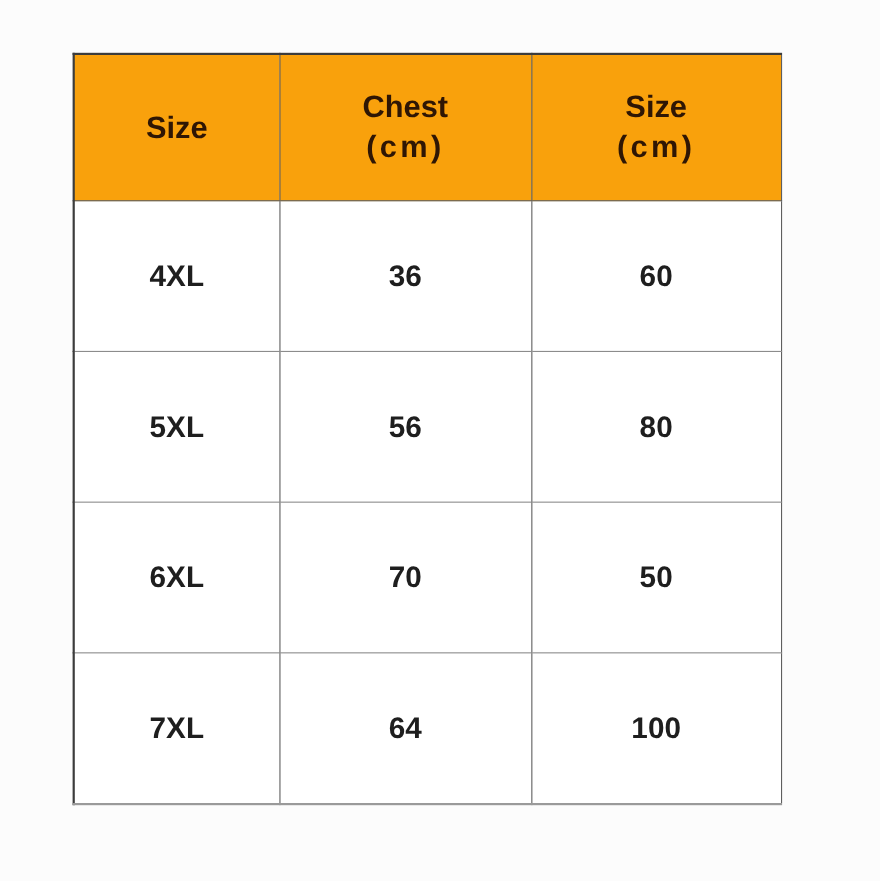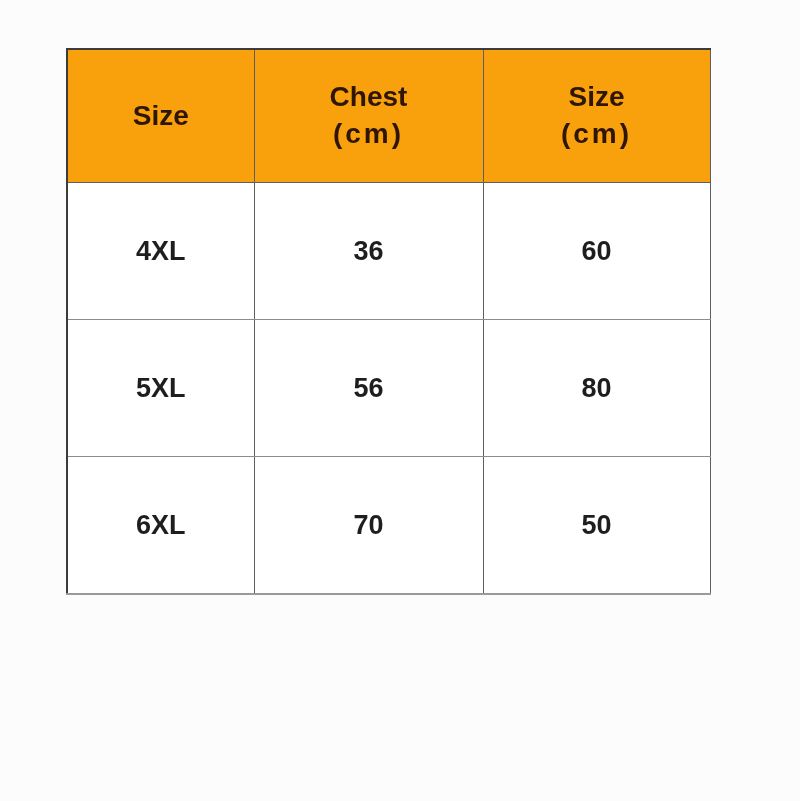--- a/index.html
+++ b/index.html
@@ -93,15 +93,20 @@
       <tr>
         <td>5XL</td>
         <td>56</td>
         <td>80</td>
       </tr>
       <tr>
         <td>6XL</td>
         <td>70</td>
         <td>50</td>
       </tr>
+      <tr>
+        <td>7XL</td>
+        <td>64</td>
+        <td>100</td>
+      </tr>
     </tbody>
   </table>
 </div>
 
 </body></html>

